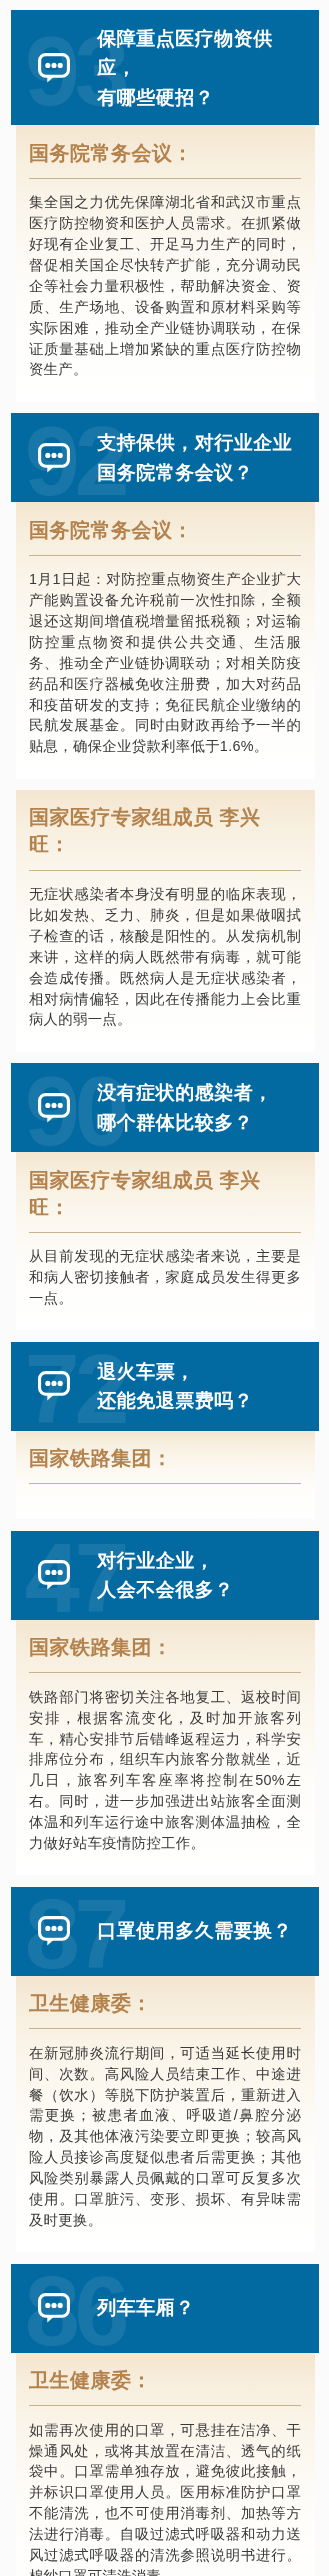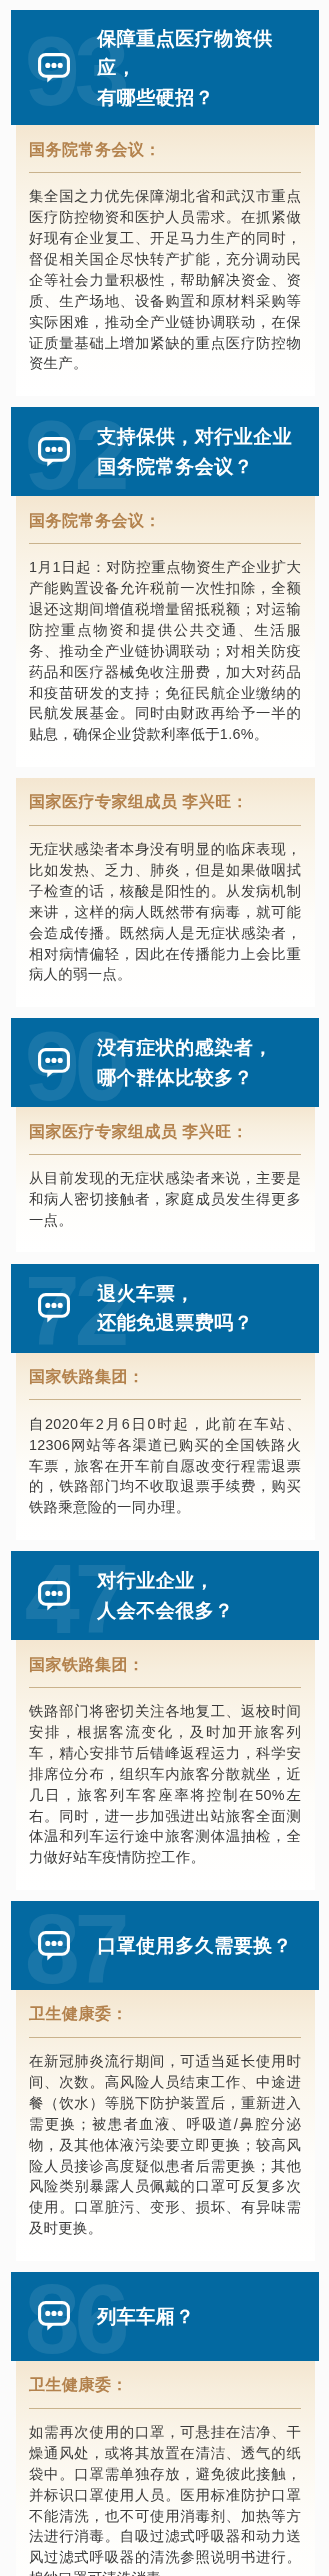--- a/index.html
+++ b/index.html
@@ -55,21 +55,21 @@
   }
   
   .bodycard{
     margin:0 15.5px;
     background:linear-gradient(180deg,#f4e6d0 0%,#f7eedd 12%,#fbf6ec 32%,#fefdfa 62%,#ffffff 100%);
     padding:14.4px 13.4px 21.6px 13.4px;
     box-sizing:border-box;
   }
   .src-label{
     color:#b3824d;
-    font-size:16px;
+    font-size:20px;
     font-weight:700;
     letter-spacing:0.5px;
   }
   .divider{
     height:1px;
     background:#c9b28c;
     margin:11.3px 0 13.4px 0;
   }
   .body-text{
     font-family:Liberation Sans, sans-serif;
@@ -178,21 +178,20 @@
         </svg>
       </div>
       <div class="title">
         <div class="title-line">退火车票，</div>
         <div class="title-line">还能免退票费吗？</div>
       </div>
     </div>
     <div class="bodycard">
       <div class="src-label">国家铁路集团：</div>
       <div class="divider"></div>
-      <div class="body-text">自2020年2月6日0时起，此前在车站、12306网站等各渠道已购买的全国铁路火车票，旅客在开车前自愿改变行程需退票的，铁路部门均不收取退票手续费，购买铁路乘意险的一同办理。</div>
     </div>
   </section>
 
   <section class="section">
     <div class="hdr">
       <div class="watermark">47</div>
       <div class="icon-wrap">
         <svg class="bubble-icon" width="34" height="32" viewBox="0 0 66 62">
           <rect x="5" y="5" width="56" height="42" rx="12" ry="12" fill="none" stroke="#ffffff" stroke-width="6"></rect>
           <circle cx="21" cy="26" r="5" fill="#ffffff"></circle>

